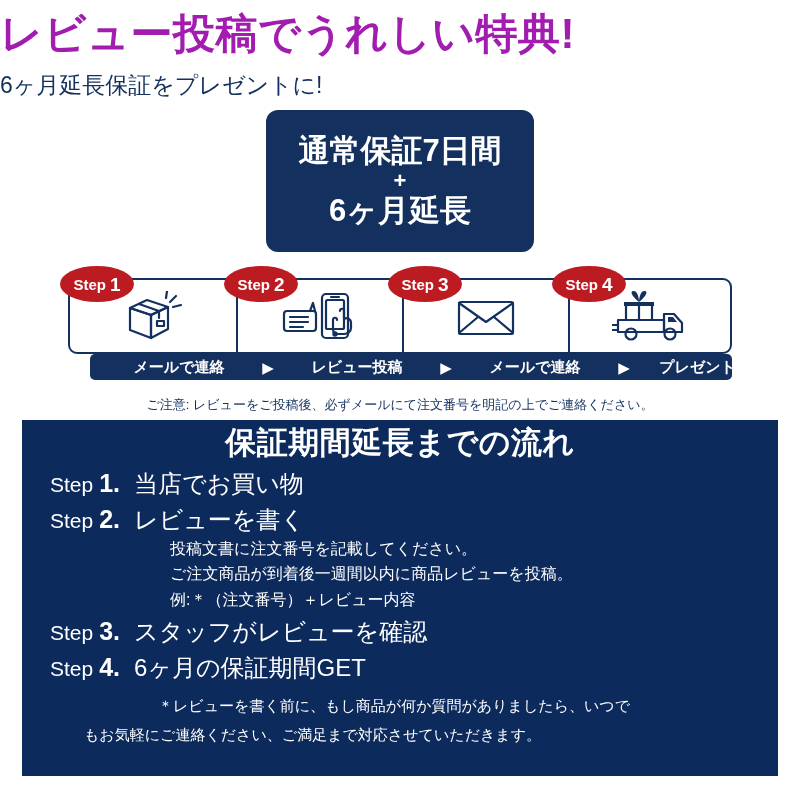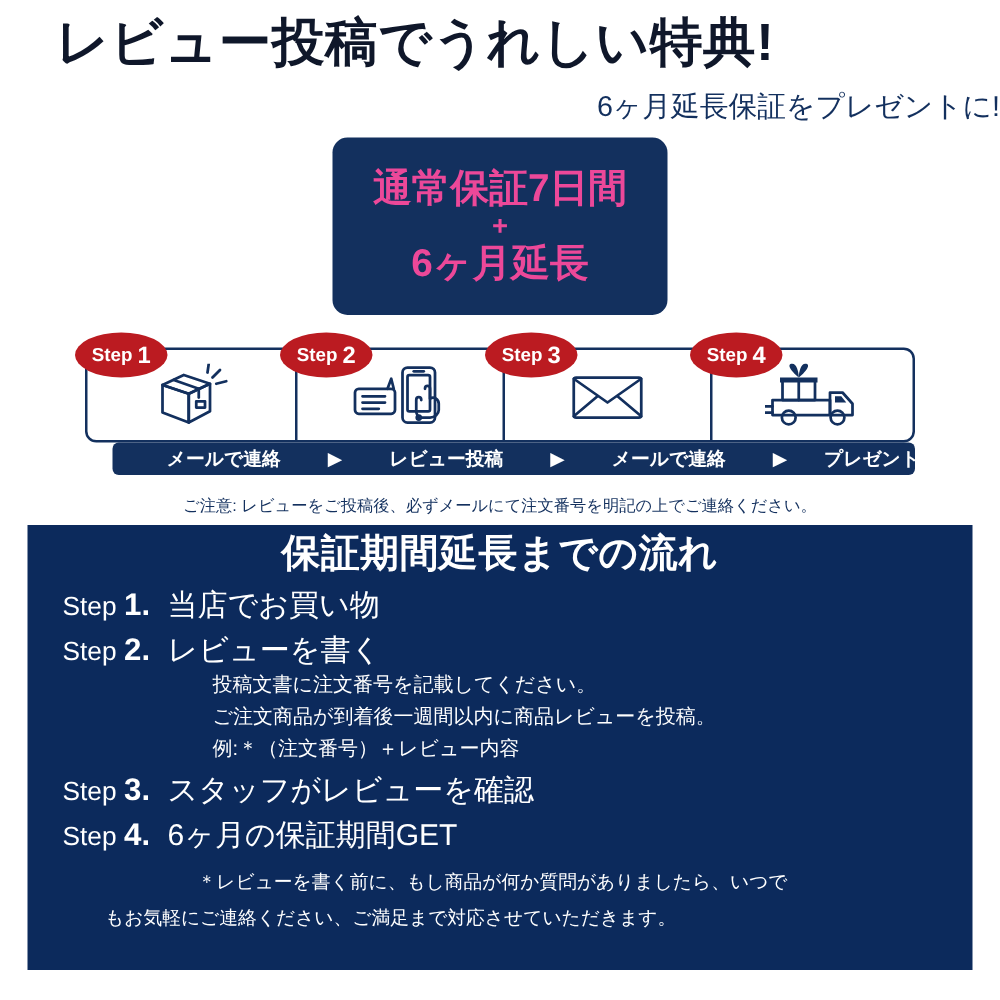--- a/index.html
+++ b/index.html
@@ -22,49 +22,49 @@
     height: 800px;
     background: #ffffff;
   }
 
   
   .headline {
     position: absolute;
     top: 6px;
     left: 0;
     width: 664px;
-    text-align: center;
+    text-align: left;
     font-size: 42px;
     font-weight: bold;
     letter-spacing: 0.5px;
-    color: #0f172a;
+    color: #a21caf;
     white-space: nowrap;
   }
   .subhead {
     position: absolute;
     top: 70px;
     left: 0;
     width: 800px;
-    text-align: right;
+    text-align: left;
     font-size: 23px;
     font-weight: normal;
     color: #13305e;
     white-space: nowrap;
   }
 
   
   .guarantee-box {
     position: absolute;
     top: 110px;
     left: 266px;
     width: 268px;
     height: 142px;
     background: #13305e;
     border-radius: 12px;
-    color: #ec4899;
+    color: #ffffff;
     display: flex;
     flex-direction: column;
     align-items: center;
     justify-content: center;
   }
   .guarantee-line1 {
     font-size: 31px;
     font-weight: bold;
     line-height: 1.05;
     white-space: nowrap;

